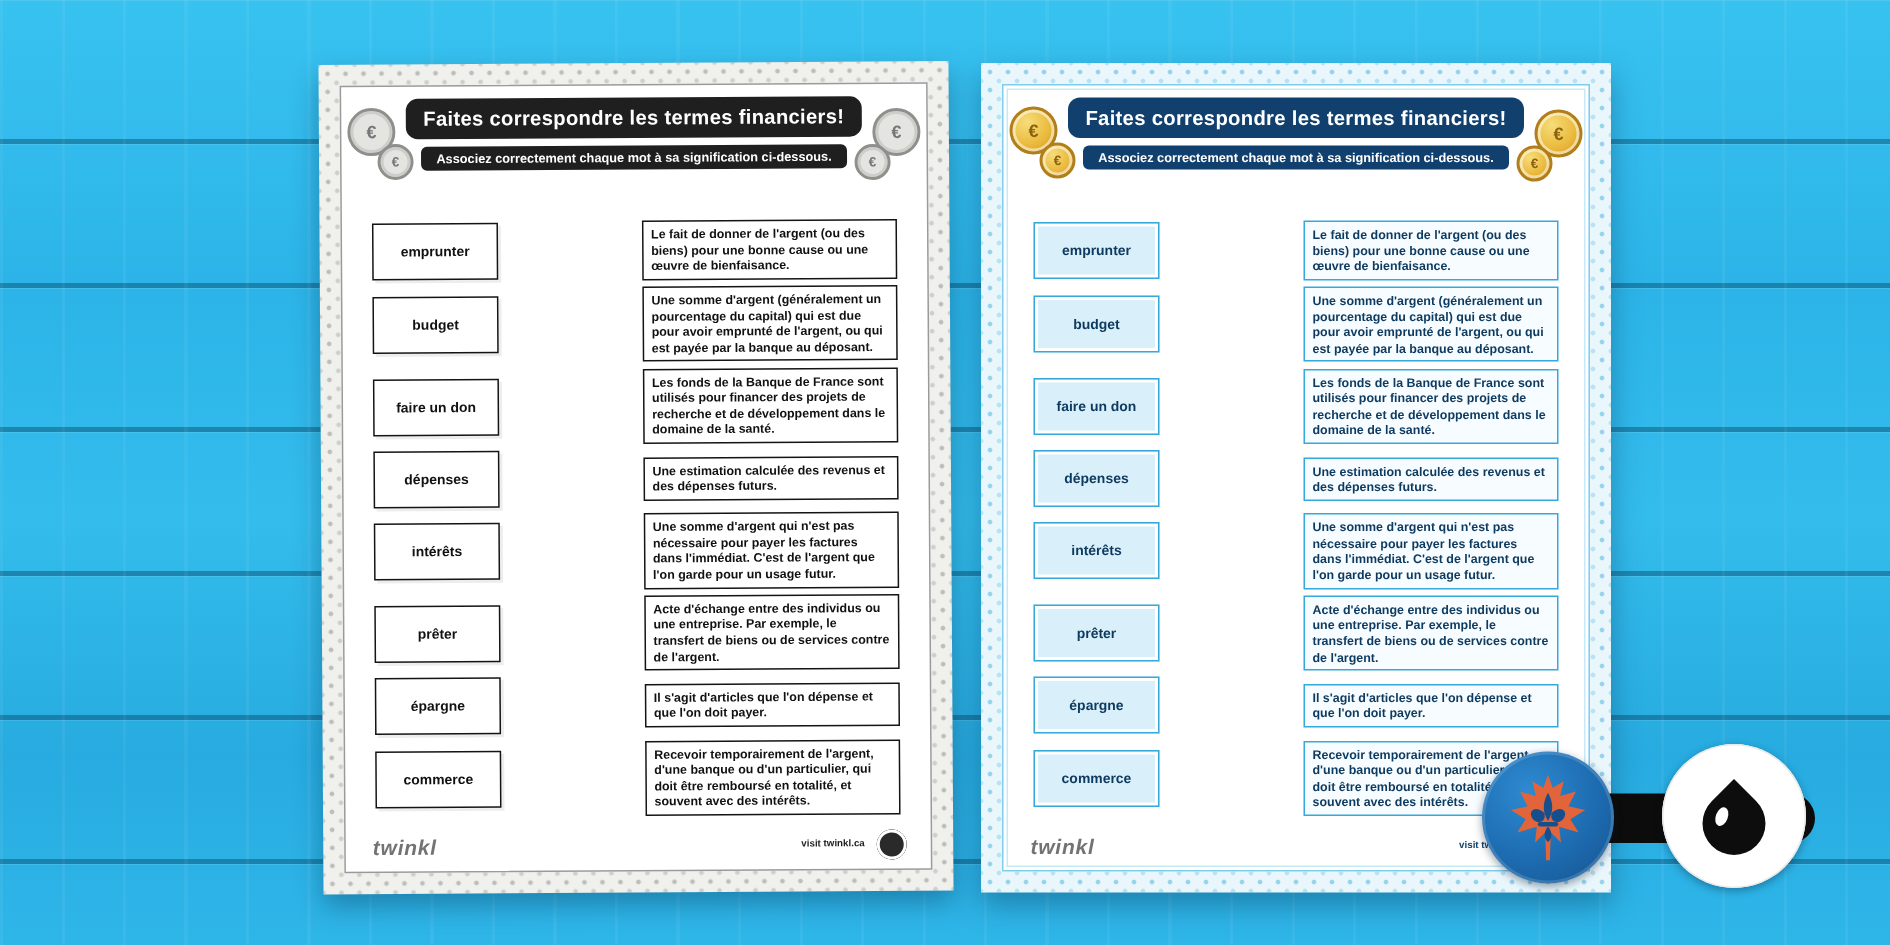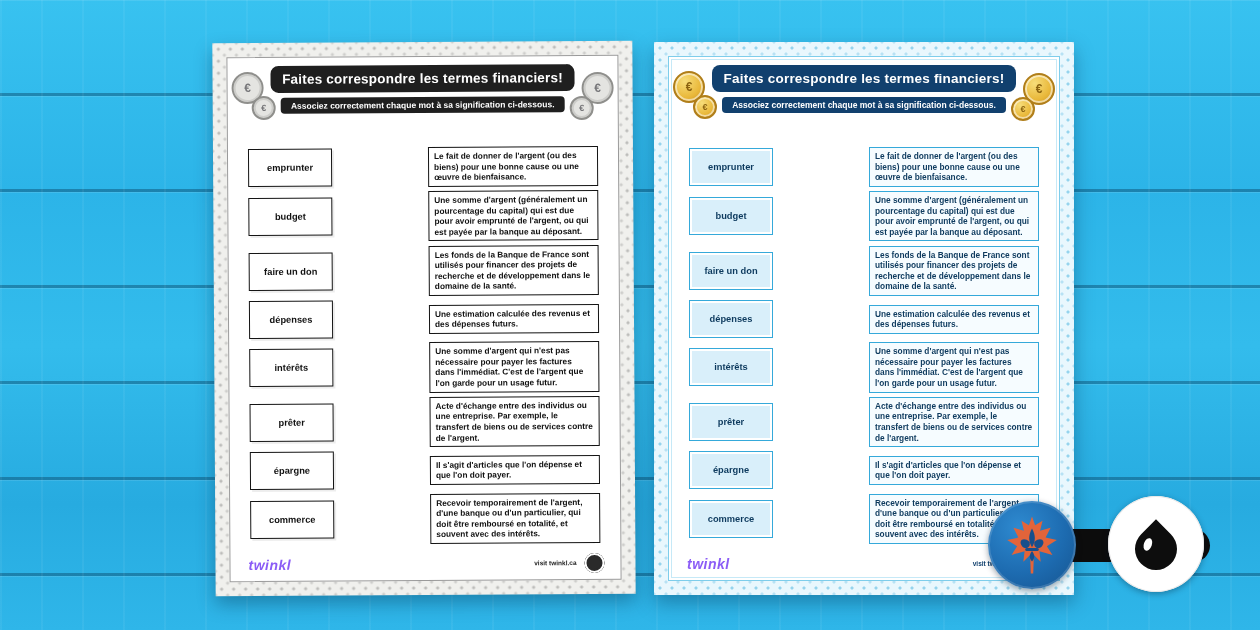--- a/index.html
+++ b/index.html
@@ -47,21 +47,21 @@
   .row{display:flex;align-items:center;justify-content:space-between;}
   .term-box{width:84px;min-height:34px;display:flex;align-items:center;justify-content:center;text-align:center;
             font-weight:bold;font-size:9.3px;padding:13px;box-sizing:border-box;color:#111;}
   .def-box{width:170px;box-sizing:border-box;padding:3px 5px;font-weight:bold;font-size:8.3px;line-height:1.28;color:#111;}
   .page-left  .term-box{background:#fff;border:1.6px solid #141414;box-shadow:2px 2px 0 rgba(0,0,0,.07);}
   .page-left  .def-box{background:#fff;border:1.4px solid #141414;}
   .page-right .term-box{background:#d9effa;border:1.6px solid #35a9da;box-shadow:inset 0 0 0 2px #fff;color:#0d3a5e;}
   .page-right .def-box{background:#f6fcff;border:1.4px solid #35a9da;color:#0d3a5e;}
 
   .page-footer{position:absolute;left:14px;right:14px;bottom:5px;height:26px;}
-  .twinkl-logo{position:absolute;left:4px;bottom:3px;font-size:14px;font-weight:bold;font-style:italic;letter-spacing:.5px;color:#8b5cf6;}
+  .twinkl-logo{position:absolute;left:4px;bottom:3px;font-size:14px;font-weight:bold;font-style:italic;letter-spacing:.5px;color:#737373;}
   .visit{position:absolute;right:30px;bottom:8px;font-size:6.5px;font-weight:bold;color:#222;}
   .page-right .visit{color:#11406e;}
   .stamp{position:absolute;right:2px;bottom:1px;width:20px;height:20px;border-radius:50%;background:#2a2a2a;box-shadow:inset 0 0 0 2px #fff, inset 0 0 0 4px #2a2a2a;}
   .page-right .stamp{background:#1d4f7d;box-shadow:inset 0 0 0 2px #fff, inset 0 0 0 4px #1d4f7d;}
 
   .badge-bar{position:absolute;left:1004px;top:529px;width:206px;height:33px;background:#0c0c0c;border-radius:17px;z-index:5;}
   .badge{position:absolute;border-radius:50%;display:flex;align-items:center;justify-content:center;z-index:6;cursor:pointer;}
   .badge-canada{left:988px;top:501px;width:88px;height:88px;
     background:radial-gradient(circle at 35% 30%,#2e8ad0,#1d6bb0 55%,#15538e);
     box-shadow:0 2px 6px rgba(0,20,40,.4), inset 0 0 0 2px rgba(255,255,255,.15);}

